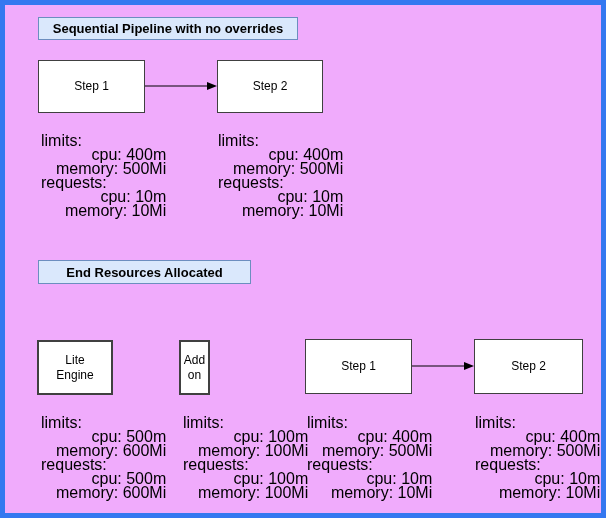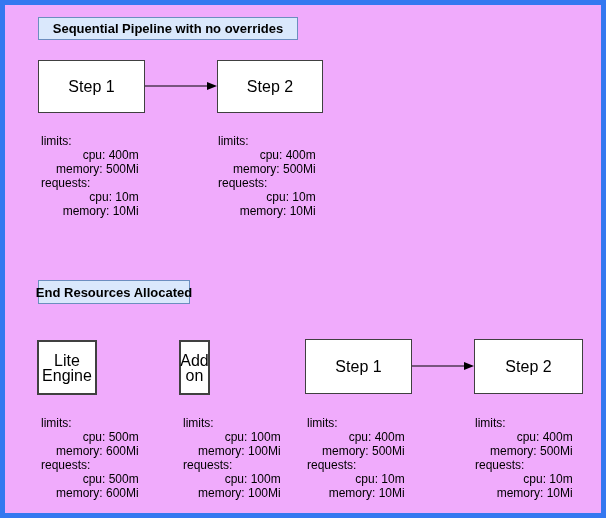--- a/index.html
+++ b/index.html
@@ -28,29 +28,29 @@
   }
   .node {
     position: absolute;
     box-sizing: border-box;
     background: #ffffff;
     border: 1px solid #404040;
     display: flex;
     align-items: center;
     justify-content: center;
     text-align: center;
-    font-size: 16px;
+    font-size: 12px;
     line-height: 15px;
     white-space: pre-line;
   }
   .node.small { border-width: 2px; }
   .arrow { position: absolute; }
   .res {
     position: absolute;
-    font-size: 12px;
+    font-size: 16px;
     line-height: 14px;
     white-space: nowrap;
   }
   .res-line.indent { padding-left: 15px; text-align: right; }
 </style>
 </head>
 <body>
 
 <div class="frame">
 
@@ -76,23 +76,23 @@
 
   <div class="res" style="left:213px; top:129px">
     <div class="res-line">limits:</div>
     <div class="res-line indent">cpu: 400m</div>
     <div class="res-line indent">memory: 500Mi</div>
     <div class="res-line">requests:</div>
     <div class="res-line indent">cpu: 10m</div>
     <div class="res-line indent">memory: 10Mi</div>
   </div>
 
-  <div class="title-box" style="left:33px; top:275px; width:152px; height:24px">End Resources Allocated</div>
+  <div class="title-box" style="left:33px; top:255px; width:213px; height:24px">End Resources Allocated</div>
 
-  <div class="node small" style="left:32px; top:335px; width:60px; height:55px">Lite
+  <div class="node small" style="left:32px; top:335px; width:76px; height:55px">Lite
 Engine</div>
 
   <div class="node small" style="left:174px; top:335px; width:31px; height:55px">Add on</div>
 
   <div class="node" style="left:300px; top:334px; width:107px; height:55px">Step 1</div>
 
   <div class="node" style="left:469px; top:334px; width:109px; height:55px">Step 2</div>
 
   <svg class="arrow" style="left:407px; top:355px" width="62" height="12">
     <line x1="0" y1="6" x2="53" y2="6" stroke="#000000" stroke-width="1.2"></line>

